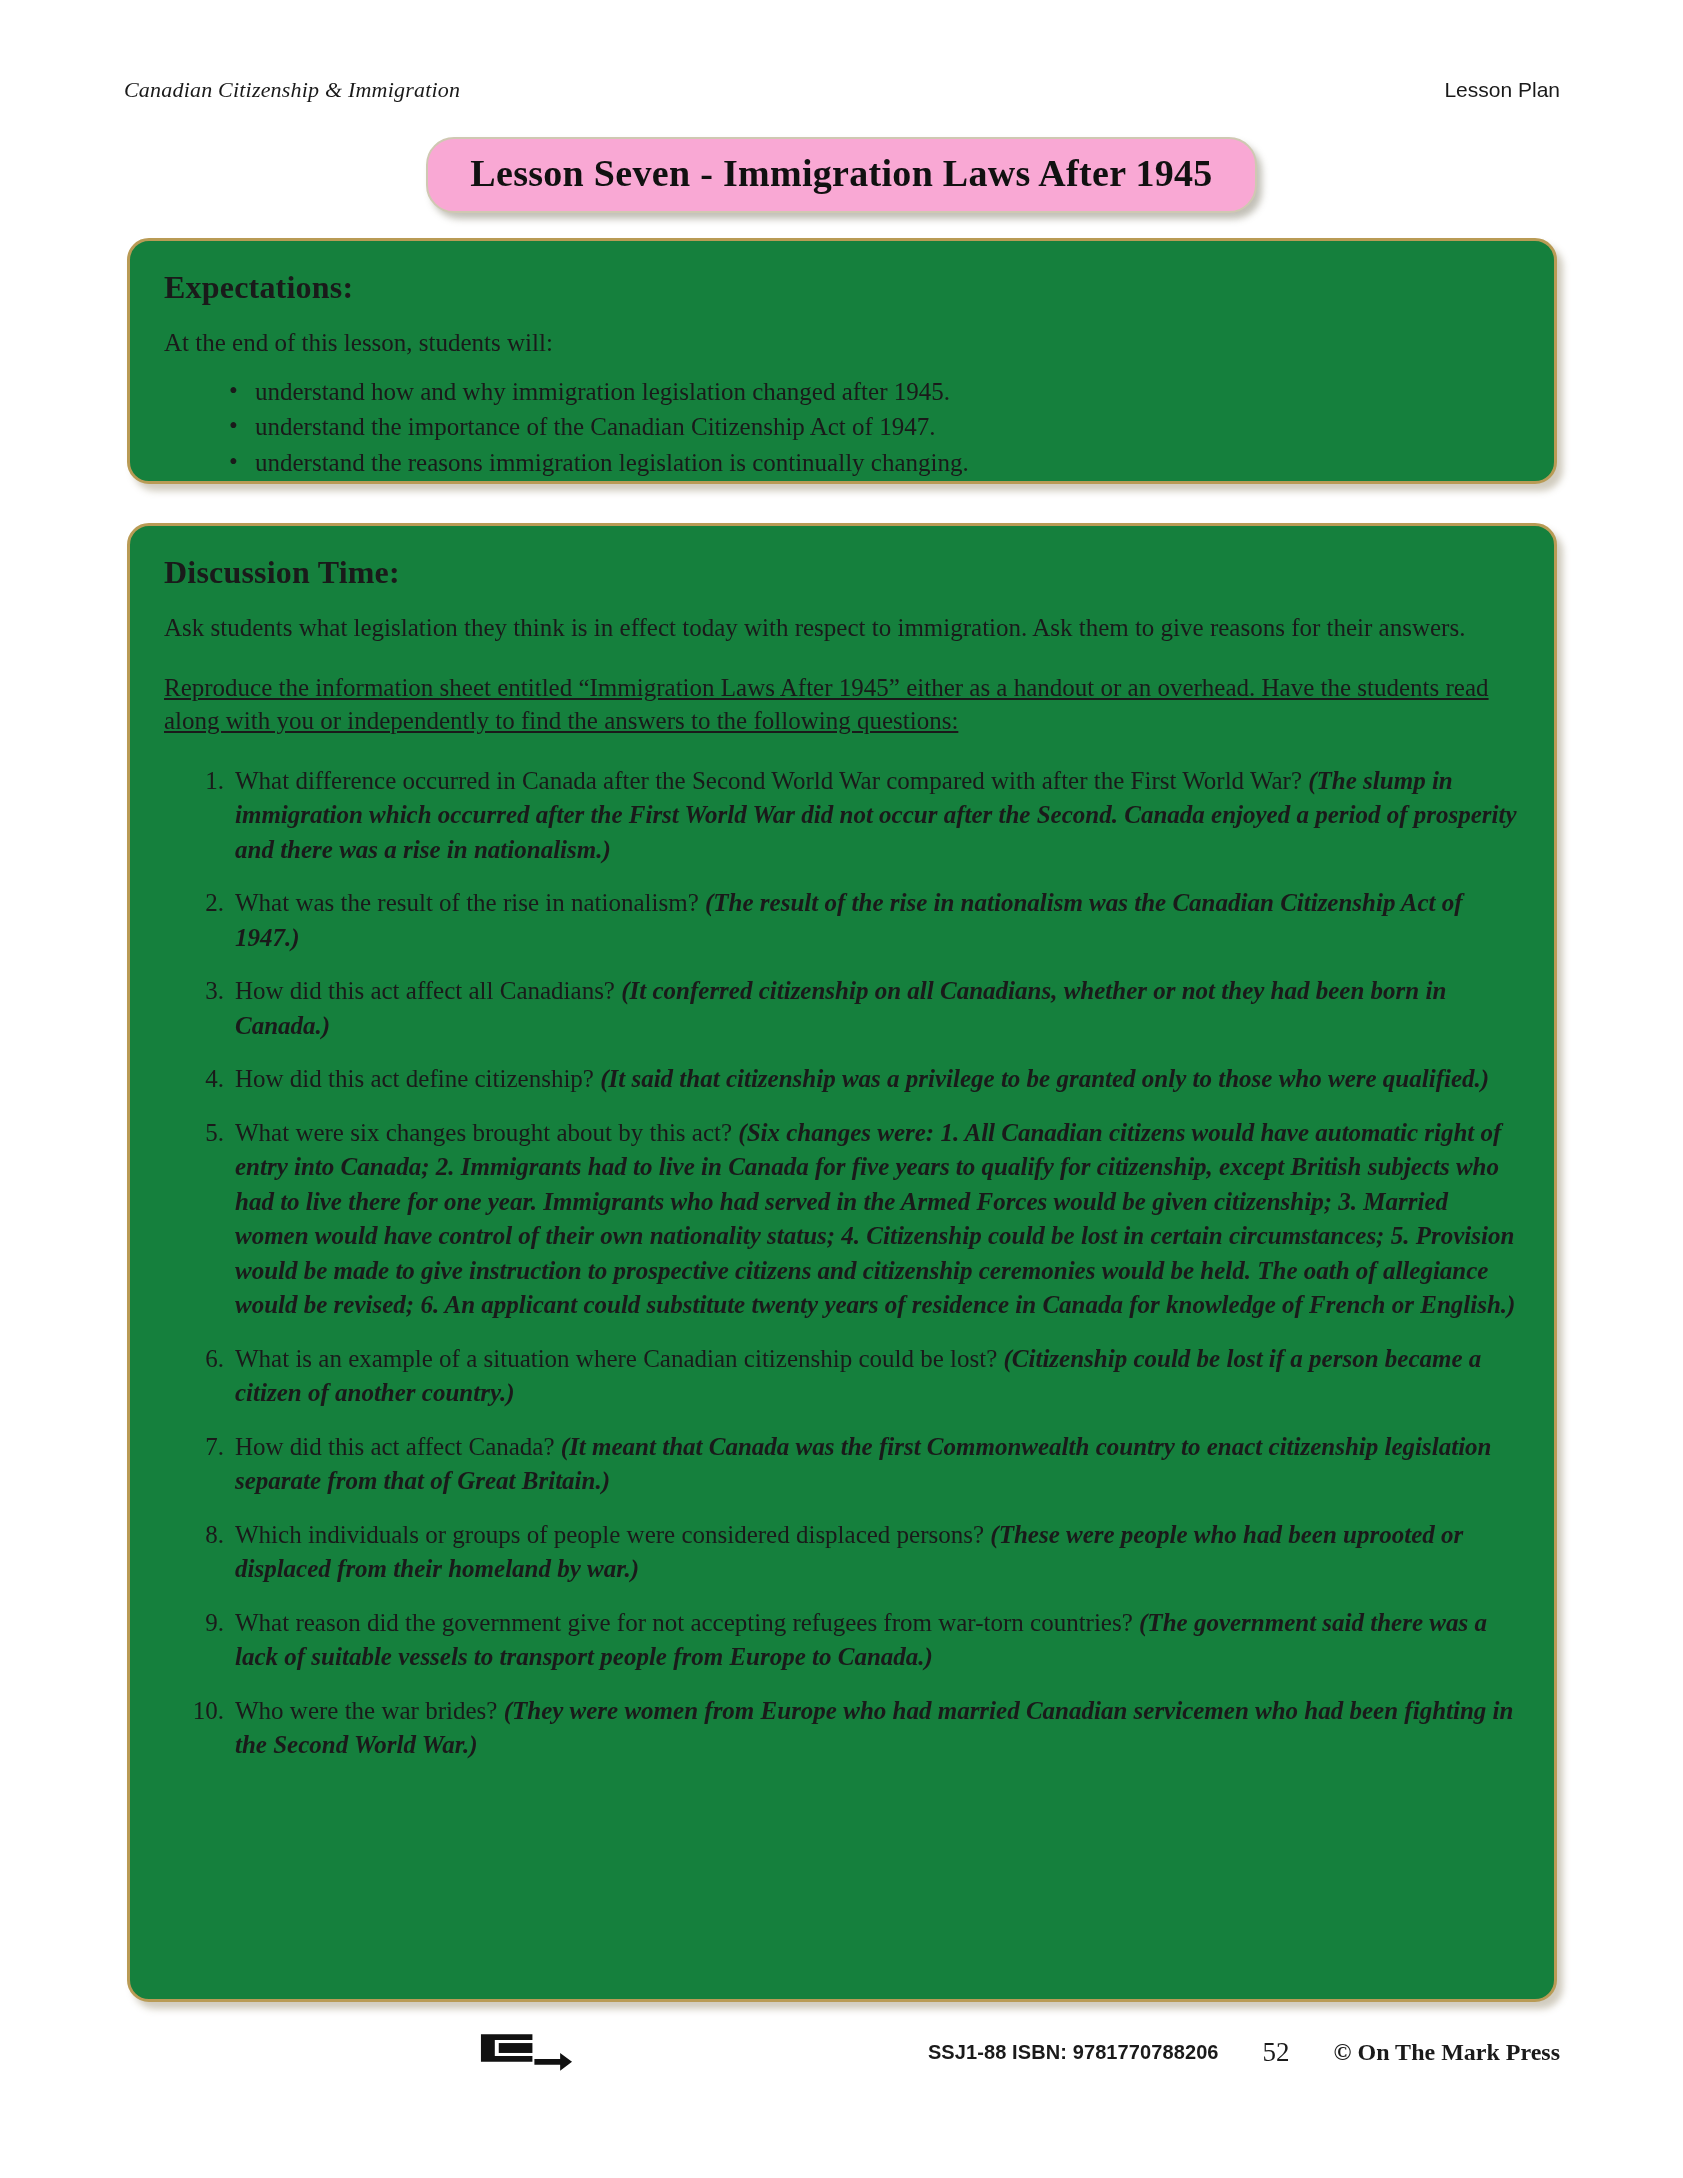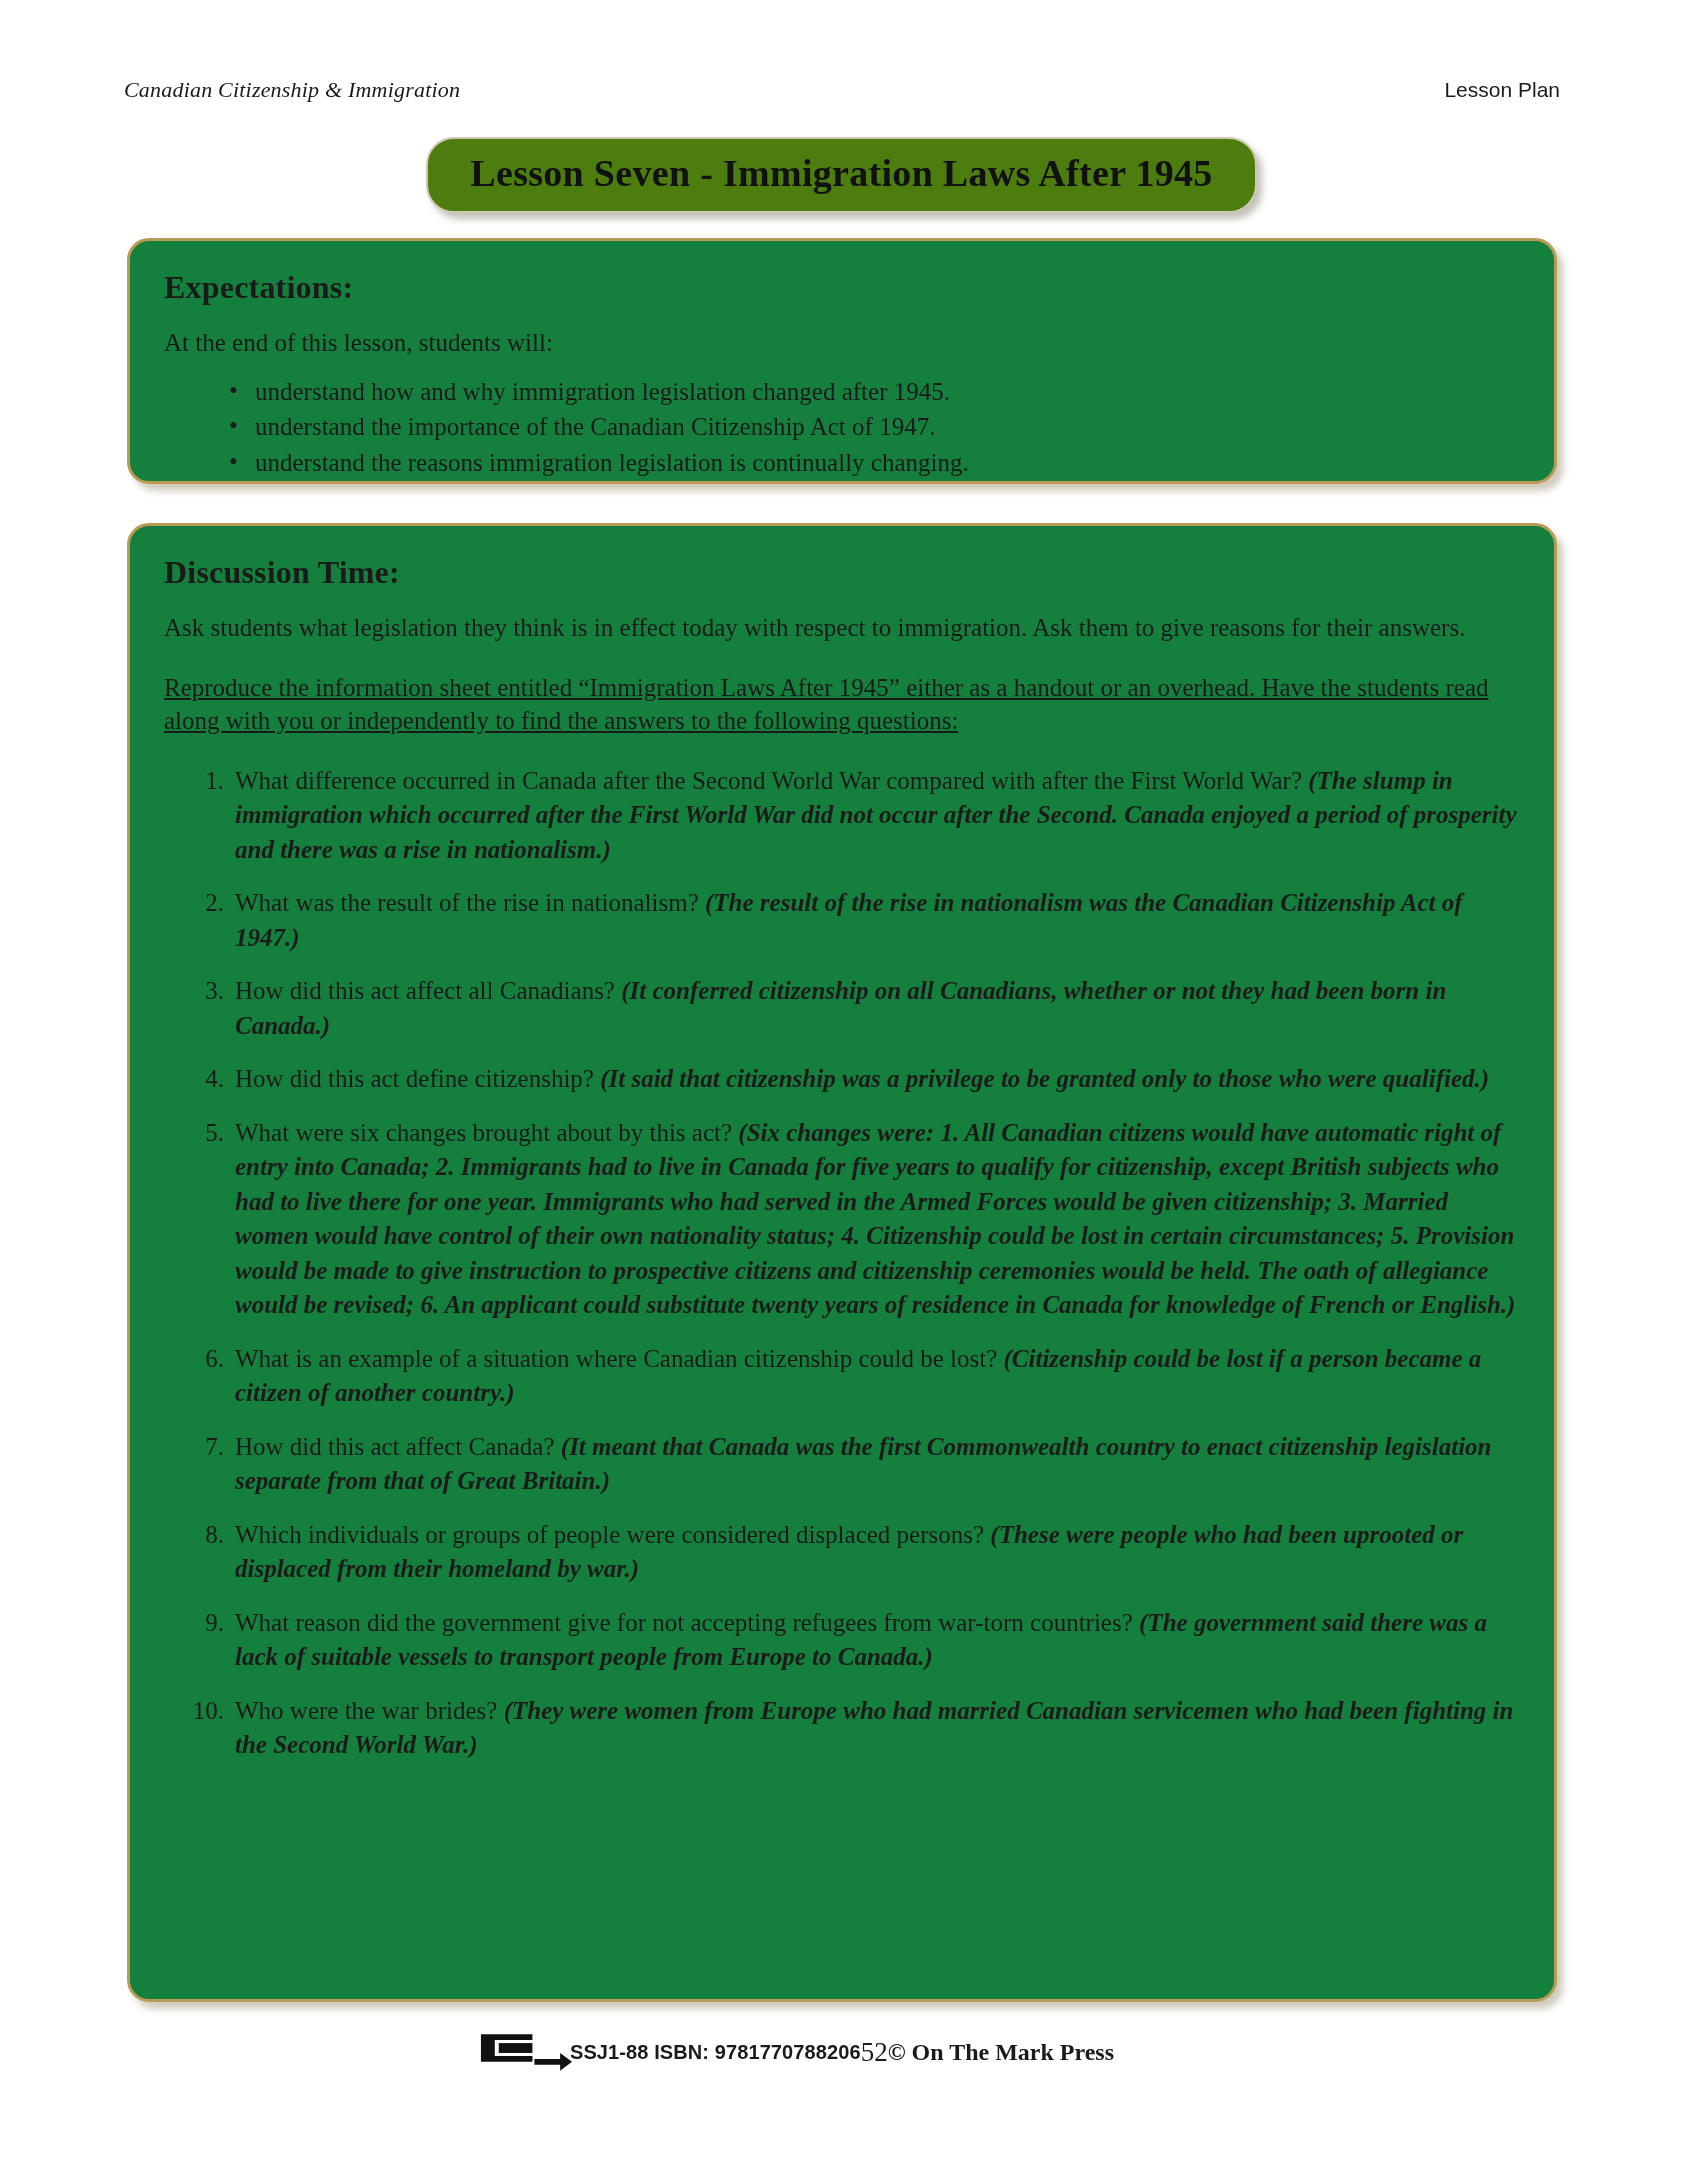--- a/index.html
+++ b/index.html
@@ -48,21 +48,21 @@
   
   .title-wrap {
     position: absolute;
     left: 0;
     top: 137px;
     width: 1683px;
     display: flex;
     justify-content: center;
   }
   .title-banner {
-    background: #4d7c0f;
+    background: #f9a8d4;
     border: 2px solid #cfc8b2;
     border-radius: 28px;
     padding: 12px 42px 16px 42px;
     box-shadow: 5px 6px 7px rgba(120,115,95,0.45);
     font-family: "Liberation Serif", serif;
     font-weight: bold;
     font-size: 38px;
     letter-spacing: 0.3px;
     color: #111;
     white-space: nowrap;
@@ -157,22 +157,23 @@
   }
 
   
   .footer {
     position: absolute;
     left: 124px;
     top: 2037px;
     width: 1436px;
     display: flex;
     align-items: center;
-    justify-content: center;
+    justify-content: flex-end;
     font-size: 22px;
+    gap: 44px;
   }
   .footer-left {
     font-family: "Liberation Sans", sans-serif;
     font-weight: bold;
     font-size: 20px;
     letter-spacing: 0.1px;
   }
   .footer-center {
     font-family: "Liberation Serif", serif;
     font-size: 27px;

